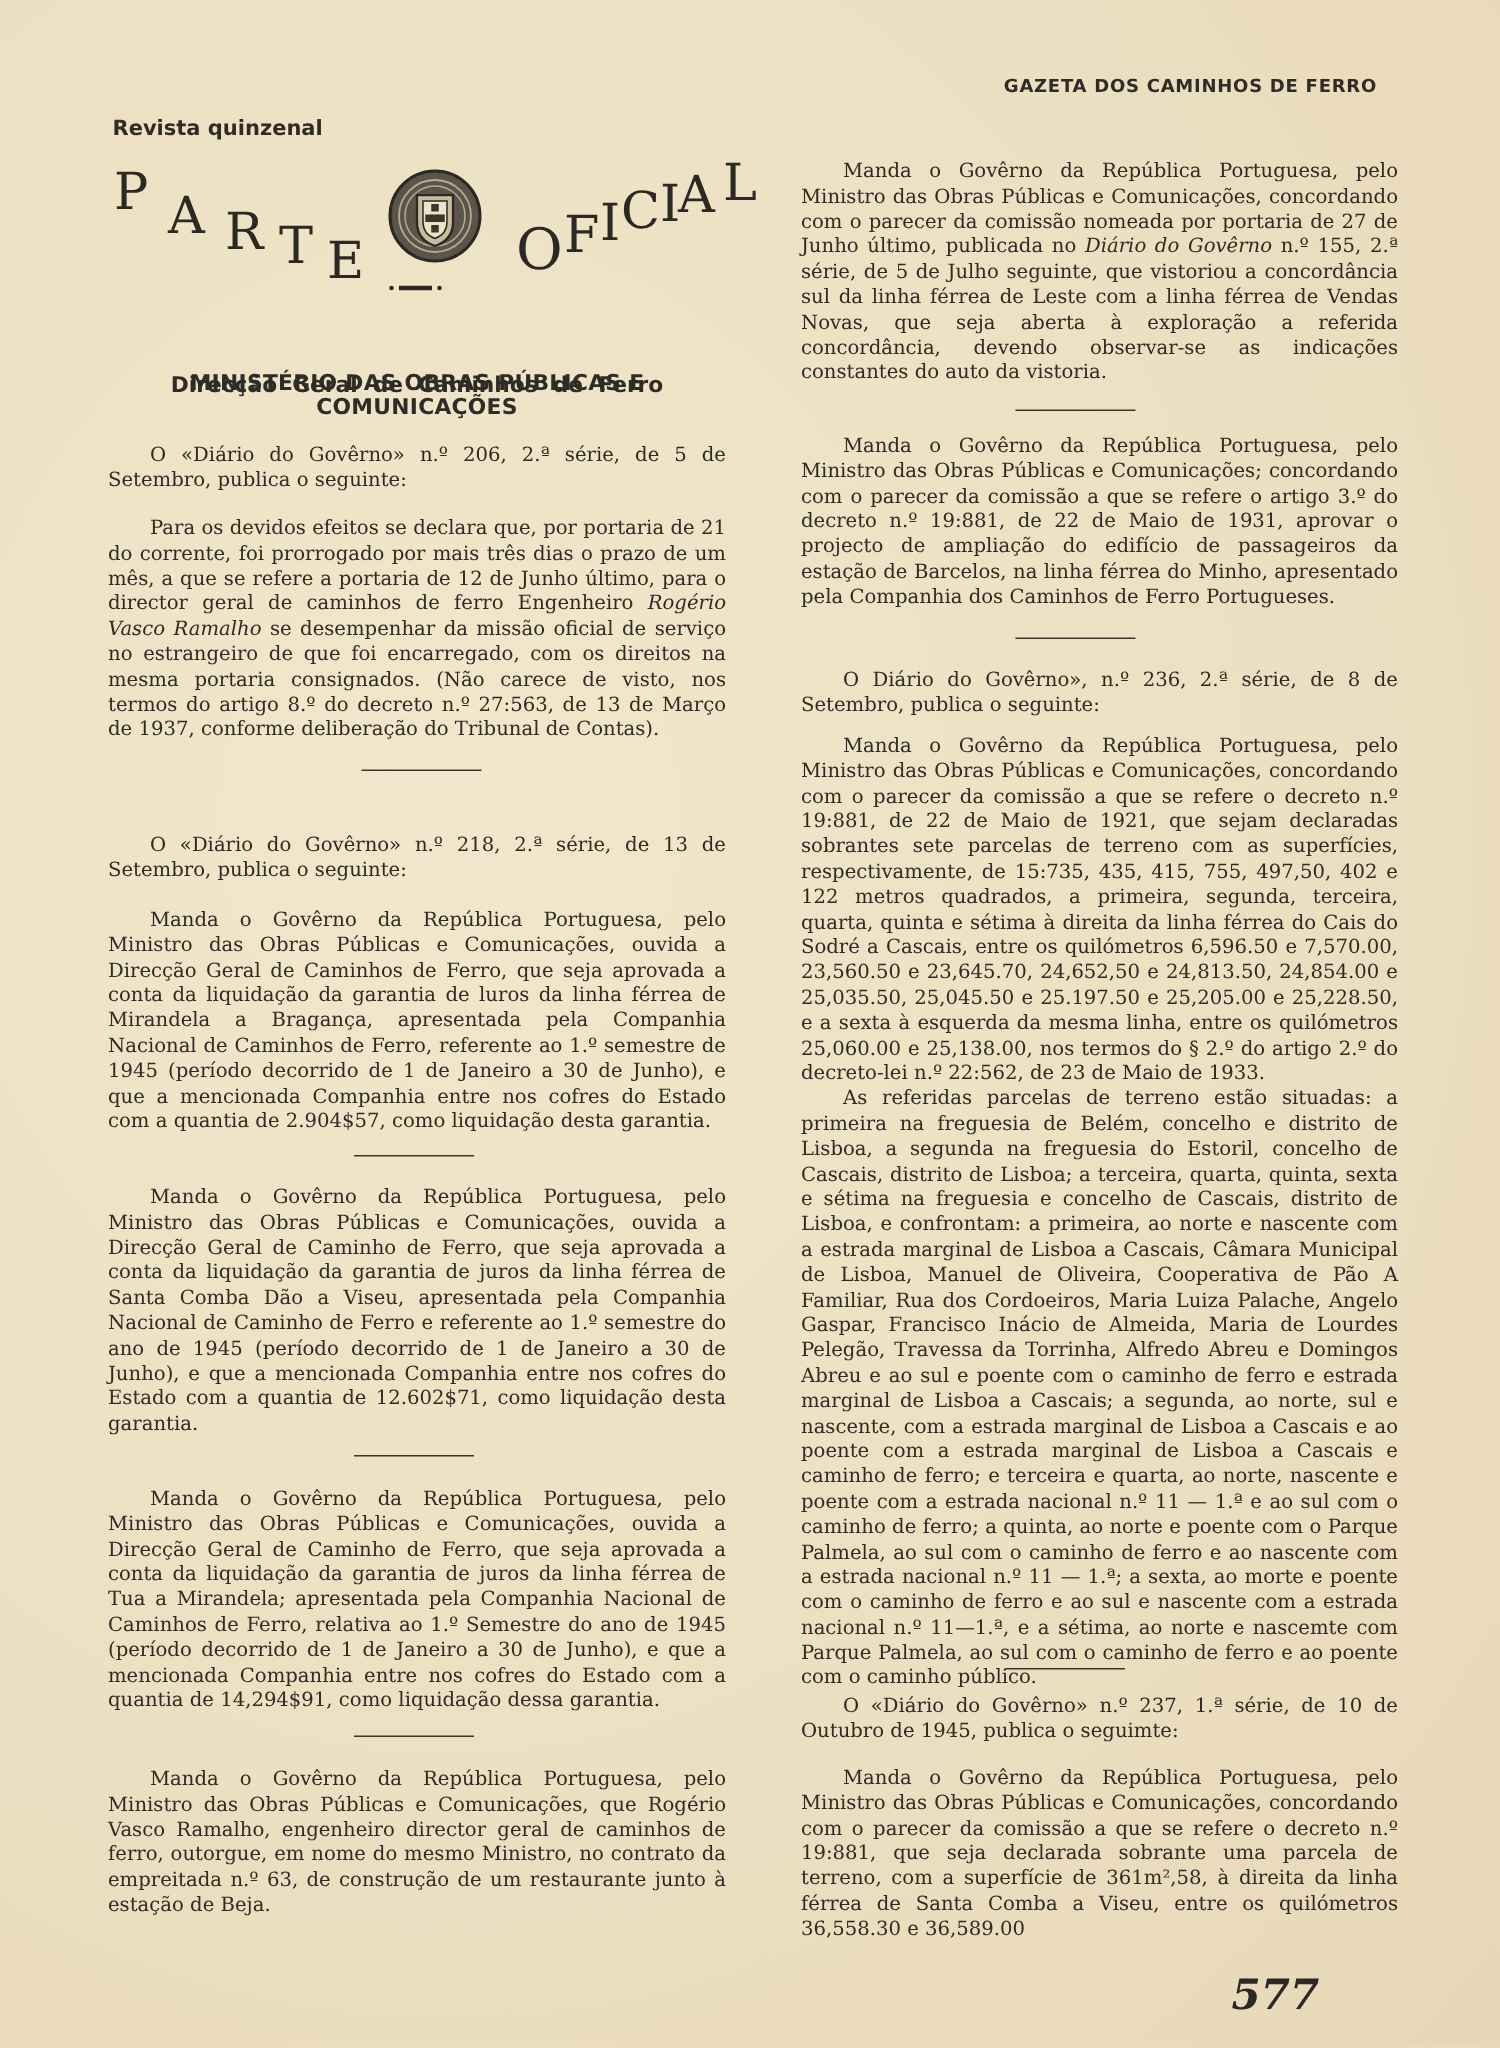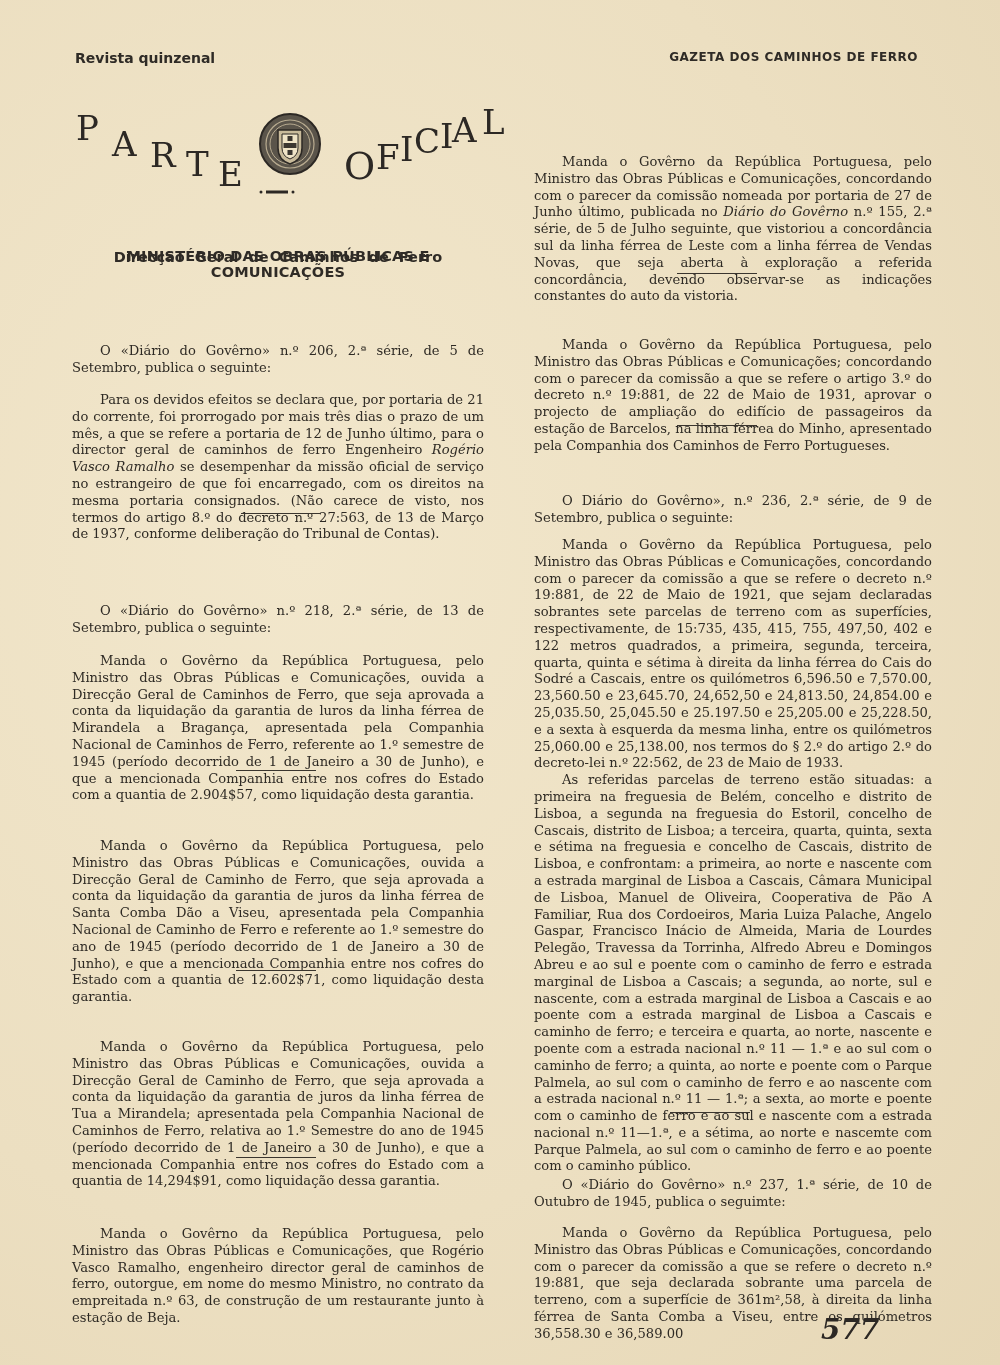--- a/index.html
+++ b/index.html
@@ -9,21 +9,21 @@
     background-image: radial-gradient(ellipse at 30% 40%, #f2e7cc 0%, #ecdfc1 60%, #e6d7b6 100%);
     font-family: "DejaVu Serif", "Liberation Serif", serif;
     color: #2e2a24;
     position: relative;
   }
   .running-left, .running-right {
     position: absolute; top: 50px;
     font-family: "DejaVu Sans", sans-serif; font-weight: bold;
     color: #2f2b26;
   }
-  .running-left { left: 75px; font-size: 14px; }
+  .running-left { left: 75px; font-size: 14px; margin-top: 28px; }
   .running-right { right: 82px; font-size: 12px; letter-spacing: 0.5px; margin-left: 24px; }
 
   .masthead { position: absolute; left: 72px; top: 104px; width: 420px; height: 80px; }
   .mh-letter {
     position: absolute; font-family: "DejaVu Serif", serif; color: #2c2824;
     font-size: 34px; font-weight: normal;
   }
   .emblem { position: absolute; left: 186px; top: 8px; width: 64px; height: 64px; }
 
   .divider-ornament { position: absolute; left: 258px; top: 189px; width: 38px; height: 6px; }
@@ -35,21 +35,21 @@
   }
   .direccao {
     position: absolute; left: 72px; top: 249px; width: 412px; text-align: center;
     font-family: "DejaVu Sans", sans-serif; font-weight: bold; font-size: 14.5px; color: #2f2b26;
     word-spacing: 5px;
   }
   p.txt {
     margin: 0; font-size: 13.1px; line-height: 16.8px; text-align: justify;
     text-indent: 28px; color: #2e2a24;
   }
-  .block { position: absolute; margin-top: 47px; }
+  .block { position: absolute; }
   .rule {
     position: absolute; height: 0; border-top: 1.2px solid #3a352e; width: 80px;
   }
   .page-number {
     position: absolute; left: 783px; top: 1313px;
     font-family: "DejaVu Serif", serif; font-style: italic; font-weight: bold;
     font-size: 28px; color: #2c2824; margin-left: 38px;
   }
   em { font-style: italic; }
 </style>
@@ -129,21 +129,21 @@
   <p class="txt"><span>Manda o Govêrno da República Portuguesa, pelo Ministro das Obras Públicas e Comunicações, concordando com o parecer da comissão nomeada por portaria de 27 de Junho último, publicada no </span><em>Diário do Govêrno</em><span> n.º 155, 2.ª série, de 5 de Julho seguinte, que vistoriou a concordância sul da linha férrea de Leste com a linha férrea de Vendas Novas, que seja aberta à exploração a referida concordância, devendo observar-se as indicações constantes do auto da vistoria.</span></p>
 </div>
 <div class="rule" style="left:677px;top:273px"></div>
 
 <div class="block" style="left:534px;top:290px;width:398px">
   <p class="txt">Manda o Govêrno da República Portuguesa, pelo Ministro das Obras Públicas e Comunicações; concordando com o parecer da comissão a que se refere o artigo 3.º do decreto n.º 19:881, de 22 de Maio de 1931, aprovar o projecto de ampliação do edifício de passageiros da estação de Barcelos, na linha férrea do Minho, apresentado pela Companhia dos Caminhos de Ferro Portugueses.</p>
 </div>
 <div class="rule" style="left:677px;top:425px"></div>
 
 <div class="block" style="left:534px;top:446px;width:398px">
-  <p class="txt">O Diário do Govêrno», n.º 236, 2.ª série, de 9 de Setembro, publica o seguinte:</p>
+  <p class="txt">O Diário do Govêrno», n.º 236, 2.ª série, de 8 de Setembro, publica o seguinte:</p>
 </div>
 <div class="block" style="left:534px;top:490px;width:398px">
   <p class="txt">Manda o Govêrno da República Portuguesa, pelo Ministro das Obras Públicas e Comunicações, concordando com o parecer da comissão a que se refere o decreto n.º 19:881, de 22 de Maio de 1921, que sejam declaradas sobrantes sete parcelas de terreno com as superfícies, respectivamente, de 15:735, 435, 415, 755, 497,50, 402 e 122 metros quadrados, a primeira, segunda, terceira, quarta, quinta e sétima à direita da linha férrea do Cais do Sodré a Cascais, entre os quilómetros 6,596.50 e 7,570.00, 23,560.50 e 23,645.70, 24,652,50 e 24,813.50, 24,854.00 e 25,035.50, 25,045.50 e 25.197.50 e 25,205.00 e 25,228.50, e a sexta à esquerda da mesma linha, entre os quilómetros 25,060.00 e 25,138.00, nos termos do § 2.º do artigo 2.º do decreto-lei n.º 22:562, de 23 de Maio de 1933.</p>
   <p class="txt">As referidas parcelas de terreno estão situadas: a primeira na freguesia de Belém, concelho e distrito de Lisboa, a segunda na freguesia do Estoril, concelho de Cascais, distrito de Lisboa; a terceira, quarta, quinta, sexta e sétima na freguesia e concelho de Cascais, distrito de Lisboa, e confrontam: a primeira, ao norte e nascente com a estrada marginal de Lisboa a Cascais, Câmara Municipal de Lisboa, Manuel de Oliveira, Cooperativa de Pão A Familiar, Rua dos Cordoeiros, Maria Luiza Palache, Angelo Gaspar, Francisco Inácio de Almeida, Maria de Lourdes Pelegão, Travessa da Torrinha, Alfredo Abreu e Domingos Abreu e ao sul e poente com o caminho de ferro e estrada marginal de Lisboa a Cascais; a segunda, ao norte, sul e nascente, com a estrada marginal de Lisboa a Cascais e ao poente com a estrada marginal de Lisboa a Cascais e caminho de ferro; e terceira e quarta, ao norte, nascente e poente com a estrada nacional n.º 11 — 1.ª e ao sul com o caminho de ferro; a quinta, ao norte e poente com o Parque Palmela, ao sul com o caminho de ferro e ao nascente com a estrada nacional n.º 11 — 1.ª; a sexta, ao morte e poente com o caminho de ferro e ao sul e nascente com a estrada nacional n.º 11—1.ª, e a sétima, ao norte e nascemte com Parque Palmela, ao sul com o caminho de ferro e ao poente com o caminho público.</p>
 </div>
 <div class="rule" style="left:670px;top:1112px"></div>
 
 <div class="block" style="left:534px;top:1130px;width:398px">
   <p class="txt">O «Diário do Govêrno» n.º 237, 1.ª série, de 10 de Outubro de 1945, publica o seguimte:</p>
 </div>

